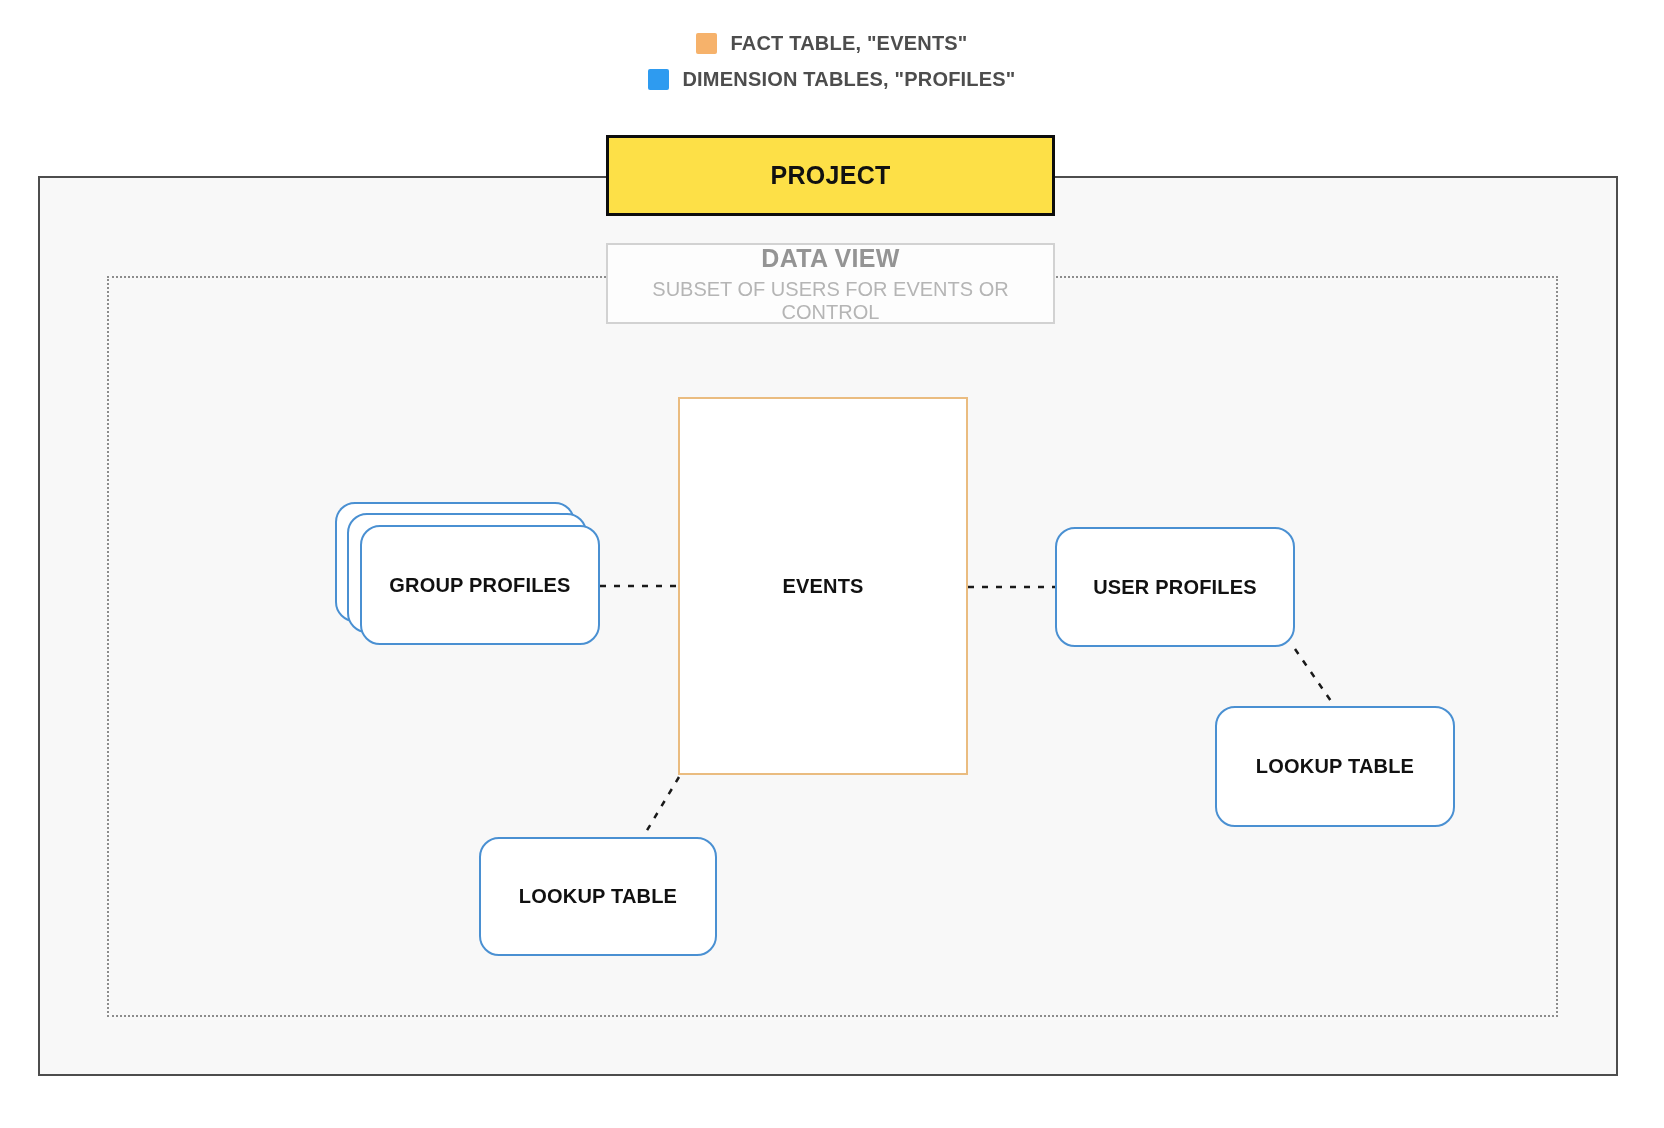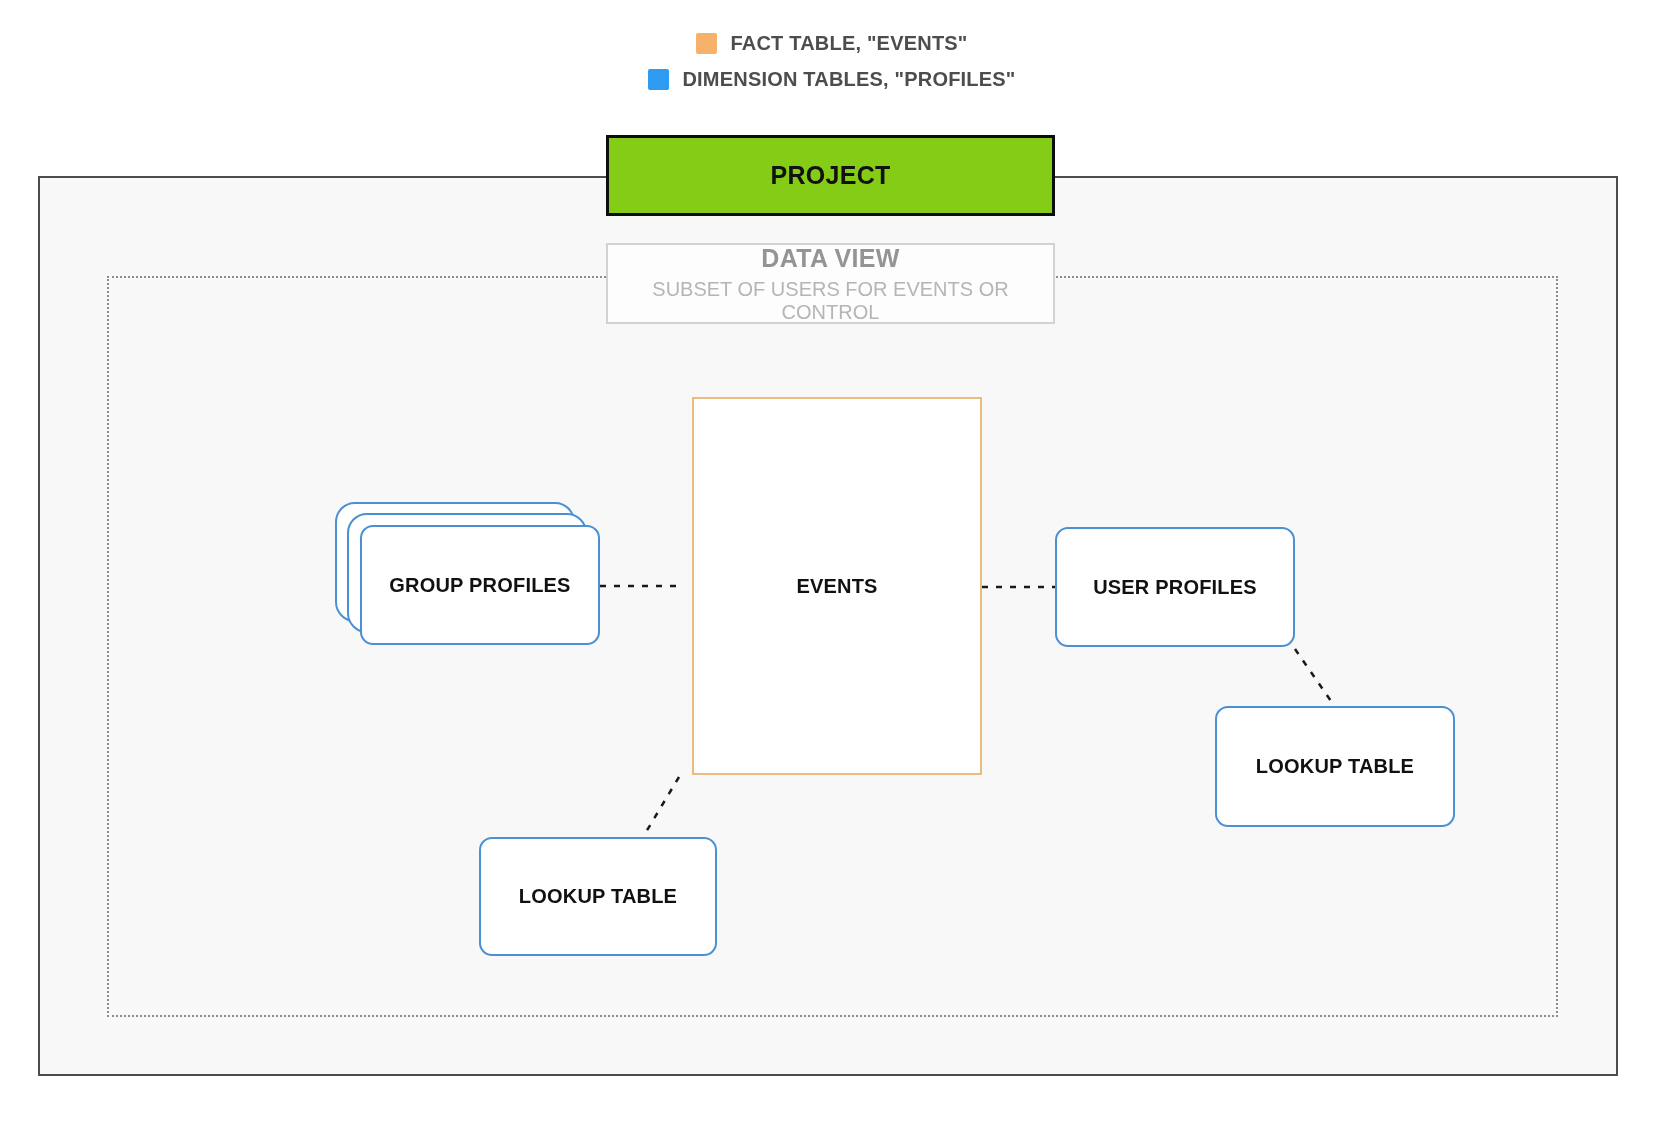--- a/index.html
+++ b/index.html
@@ -40,35 +40,35 @@
   svg.connectors line {
     stroke: #1a1a1a; stroke-width: 2.5; stroke-dasharray: 6 8;
   }
 
   
   .title-box {
     position: absolute; left: 606px; width: 449px; height: 81px;
     display: flex; flex-direction: column; align-items: center; justify-content: center;
     gap: 5px; z-index: 6; text-align: center;
   }
-  .title-box.project { top: 135px; background: #84cc16; border: 3px solid #0d0d0d; }
+  .title-box.project { top: 135px; background: #fde047; border: 3px solid #0d0d0d; }
   .title-box.project .tb-title { font-size: 25px; font-weight: bold; color: #111111; letter-spacing: 0.3px; }
   .title-box.project .tb-subtitle { font-size: 20px; color: #3f3f3f; }
   .title-box.dataview { top: 243px; background: #fdfdfd; border: 2px solid #d2d2d2; }
   .title-box.dataview .tb-title { font-size: 25px; font-weight: bold; color: #949494; letter-spacing: 0.3px; }
   .title-box.dataview .tb-subtitle { font-size: 20px; color: #b5b5b5; }
 
   
   .node {
     position: absolute; display: flex; align-items: center; justify-content: center;
     background: #ffffff; z-index: 6; text-align: center;
   }
   .node .node-label { font-size: 20px; font-weight: bold; color: #111111; letter-spacing: 0.2px; }
-  .node.events { left: 692px; top: 397px; width: 290px; height: 378px; border: 2px solid #eabc80; }
-  .node.rounded { border: 2px solid #4a90d2; border-radius: 13px; }
+  .node.events { left: 678px; top: 397px; width: 290px; height: 378px; border: 2px solid #eabc80; }
+  .node.rounded { border: 2px solid #4a90d2; border-radius: 20px; }
   .node.group   { left: 360px; top: 525px; width: 240px; height: 120px; z-index: 6; }
   .node.user    { left: 1055px; top: 527px; width: 240px; height: 120px; }
   .node.lookup-right  { left: 1215px; top: 706px; width: 240px; height: 121px; }
   .node.lookup-bottom { left: 479px;  top: 837px; width: 238px; height: 119px; }
 
   .stack-back {
     position: absolute; width: 240px; height: 120px; background: #ffffff;
     border: 2px solid #4a90d2; border-radius: 20px;
   }
   .stack-back.b2 { left: 335px; top: 502px; z-index: 4; }

